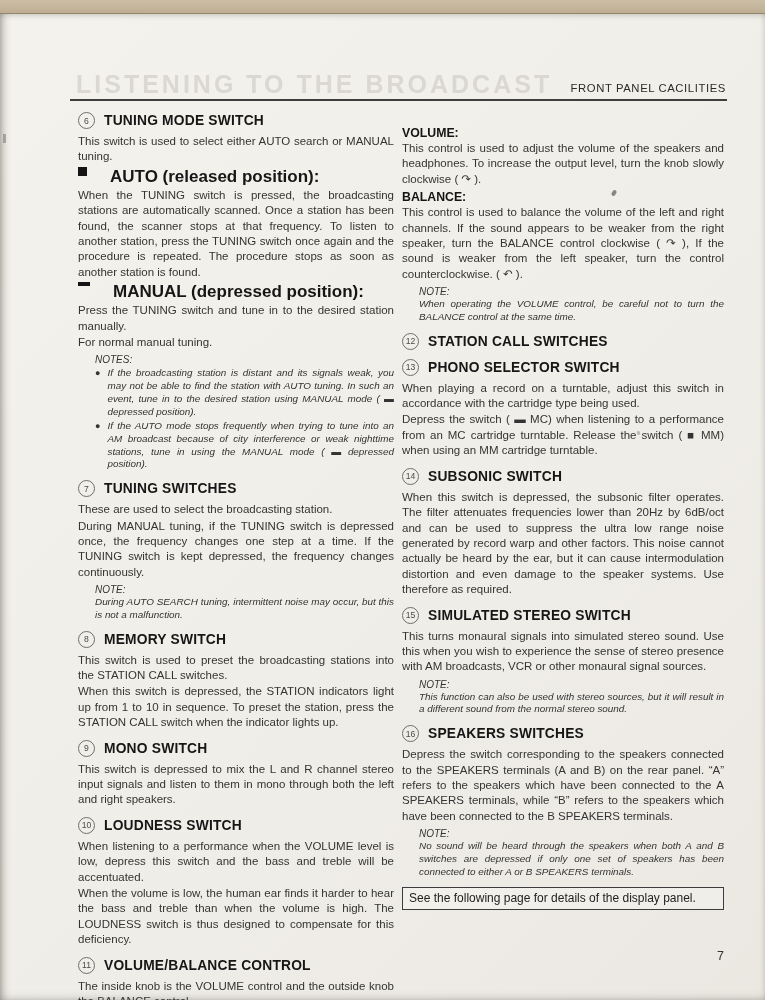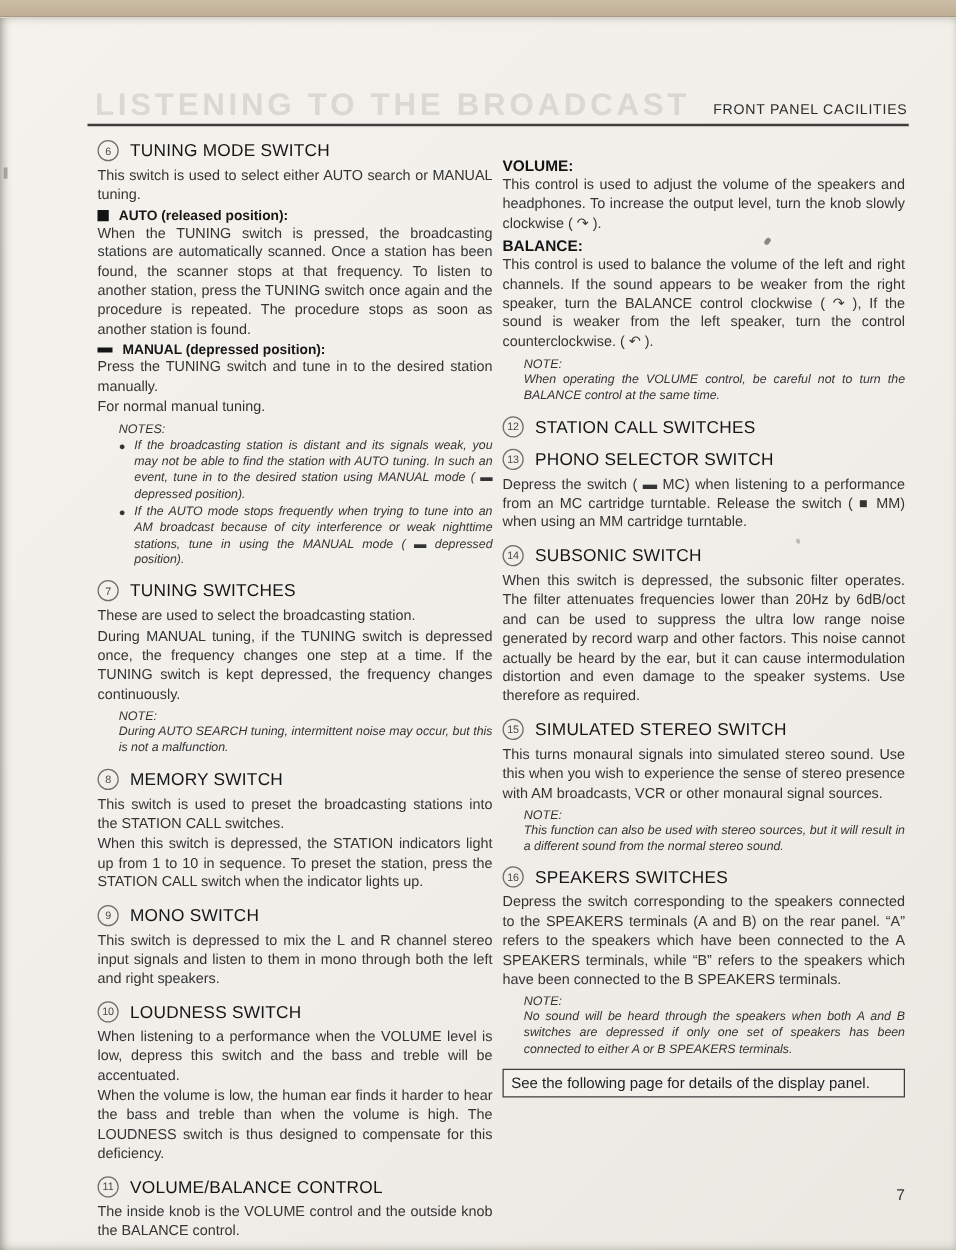--- a/index.html
+++ b/index.html
@@ -40,24 +40,24 @@
   .col-left{left:78px;top:98px;width:316px;}
   .col-right{left:402px;top:112px;width:322px;}
   .sec{margin:0 0 9px 0;}
   .sec-head{display:flex;align-items:center;gap:9px;margin:8px 0 5px 0;}
   .sec:first-child .sec-head{margin-top:0;}
   .circ{
     flex:none;width:15px;height:15px;border:1.3px solid #6e6e6e;border-radius:50%;
     display:flex;align-items:center;justify-content:center;
     font-size:8.6px;color:#4a4a4a;background:transparent;
   }
-  .sec-title{font-size:13.8px;font-weight:normal;color:#161616;letter-spacing:.2px;text-align:center;}
+  .sec-title{font-size:13.8px;font-weight:bold;color:#161616;letter-spacing:.2px;text-align:center;}
   .body-text{font-size:11.5px;line-height:15.4px;text-align:justify;margin:0;}
   .body-text + .body-text{margin-top:1px;}
-  .sub-head{display:flex;align-items:center;gap:8px;font-size:11px;font-weight:bold;color:#161616;margin:2px 0 1px 0;}
+  .sub-head{display:flex;gap:23px;font-size:17px;font-weight:bold;color:#161616;margin:2px 0 1px 0;}
   .icon-released{flex:none;width:9px;height:9px;background:#141414;}
   .icon-depressed{flex:none;width:12px;height:4px;background:#141414;}
   .bold-head{font-size:12.3px;font-weight:bold;color:#141414;margin:3px 0 1px 0;}
   .sec .bold-head:first-child{margin-top:0;}
   .note-block{margin:4px 0 2px 17px;color:#333;}
   .note-label{font-size:10px;font-style:italic;margin:0 0 1px 0;}
   .note-text{font-size:9.9px;line-height:12.7px;font-style:italic;text-align:justify;margin:0;}
   .bullet-item{display:flex;gap:7px;margin-top:2px;}
   .bullet{flex:none;font-size:9px;line-height:12.7px;}
   .footer-box{
@@ -183,20 +183,21 @@
           <span class="circ">12</span>
           <span class="sec-title">STATION CALL SWITCHES</span>
         </div>
       </div>
 
       <div class="sec">
         <div class="sec-head">
           <span class="circ">13</span>
           <span class="sec-title">PHONO SELECTOR SWITCH</span>
         </div>
+        <p class="body-text">When playing a record on a turntable, adjust this switch in accordance with the cartridge type being used.</p>
         <p class="body-text">Depress the switch ( ▬ MC) when listening to a performance from an MC cartridge turntable. Release the switch ( ■ MM) when using an MM cartridge turntable.</p>
       </div>
 
       <div class="sec">
         <div class="sec-head">
           <span class="circ">14</span>
           <span class="sec-title">SUBSONIC SWITCH</span>
         </div>
         <p class="body-text">When this switch is depressed, the subsonic filter operates. The filter attenuates frequencies lower than 20Hz by 6dB/oct and can be used to suppress the ultra low range noise generated by record warp and other factors. This noise cannot actually be heard by the ear, but it can cause intermodulation distortion and even damage to the speaker systems. Use therefore as required.</p>
       </div>

